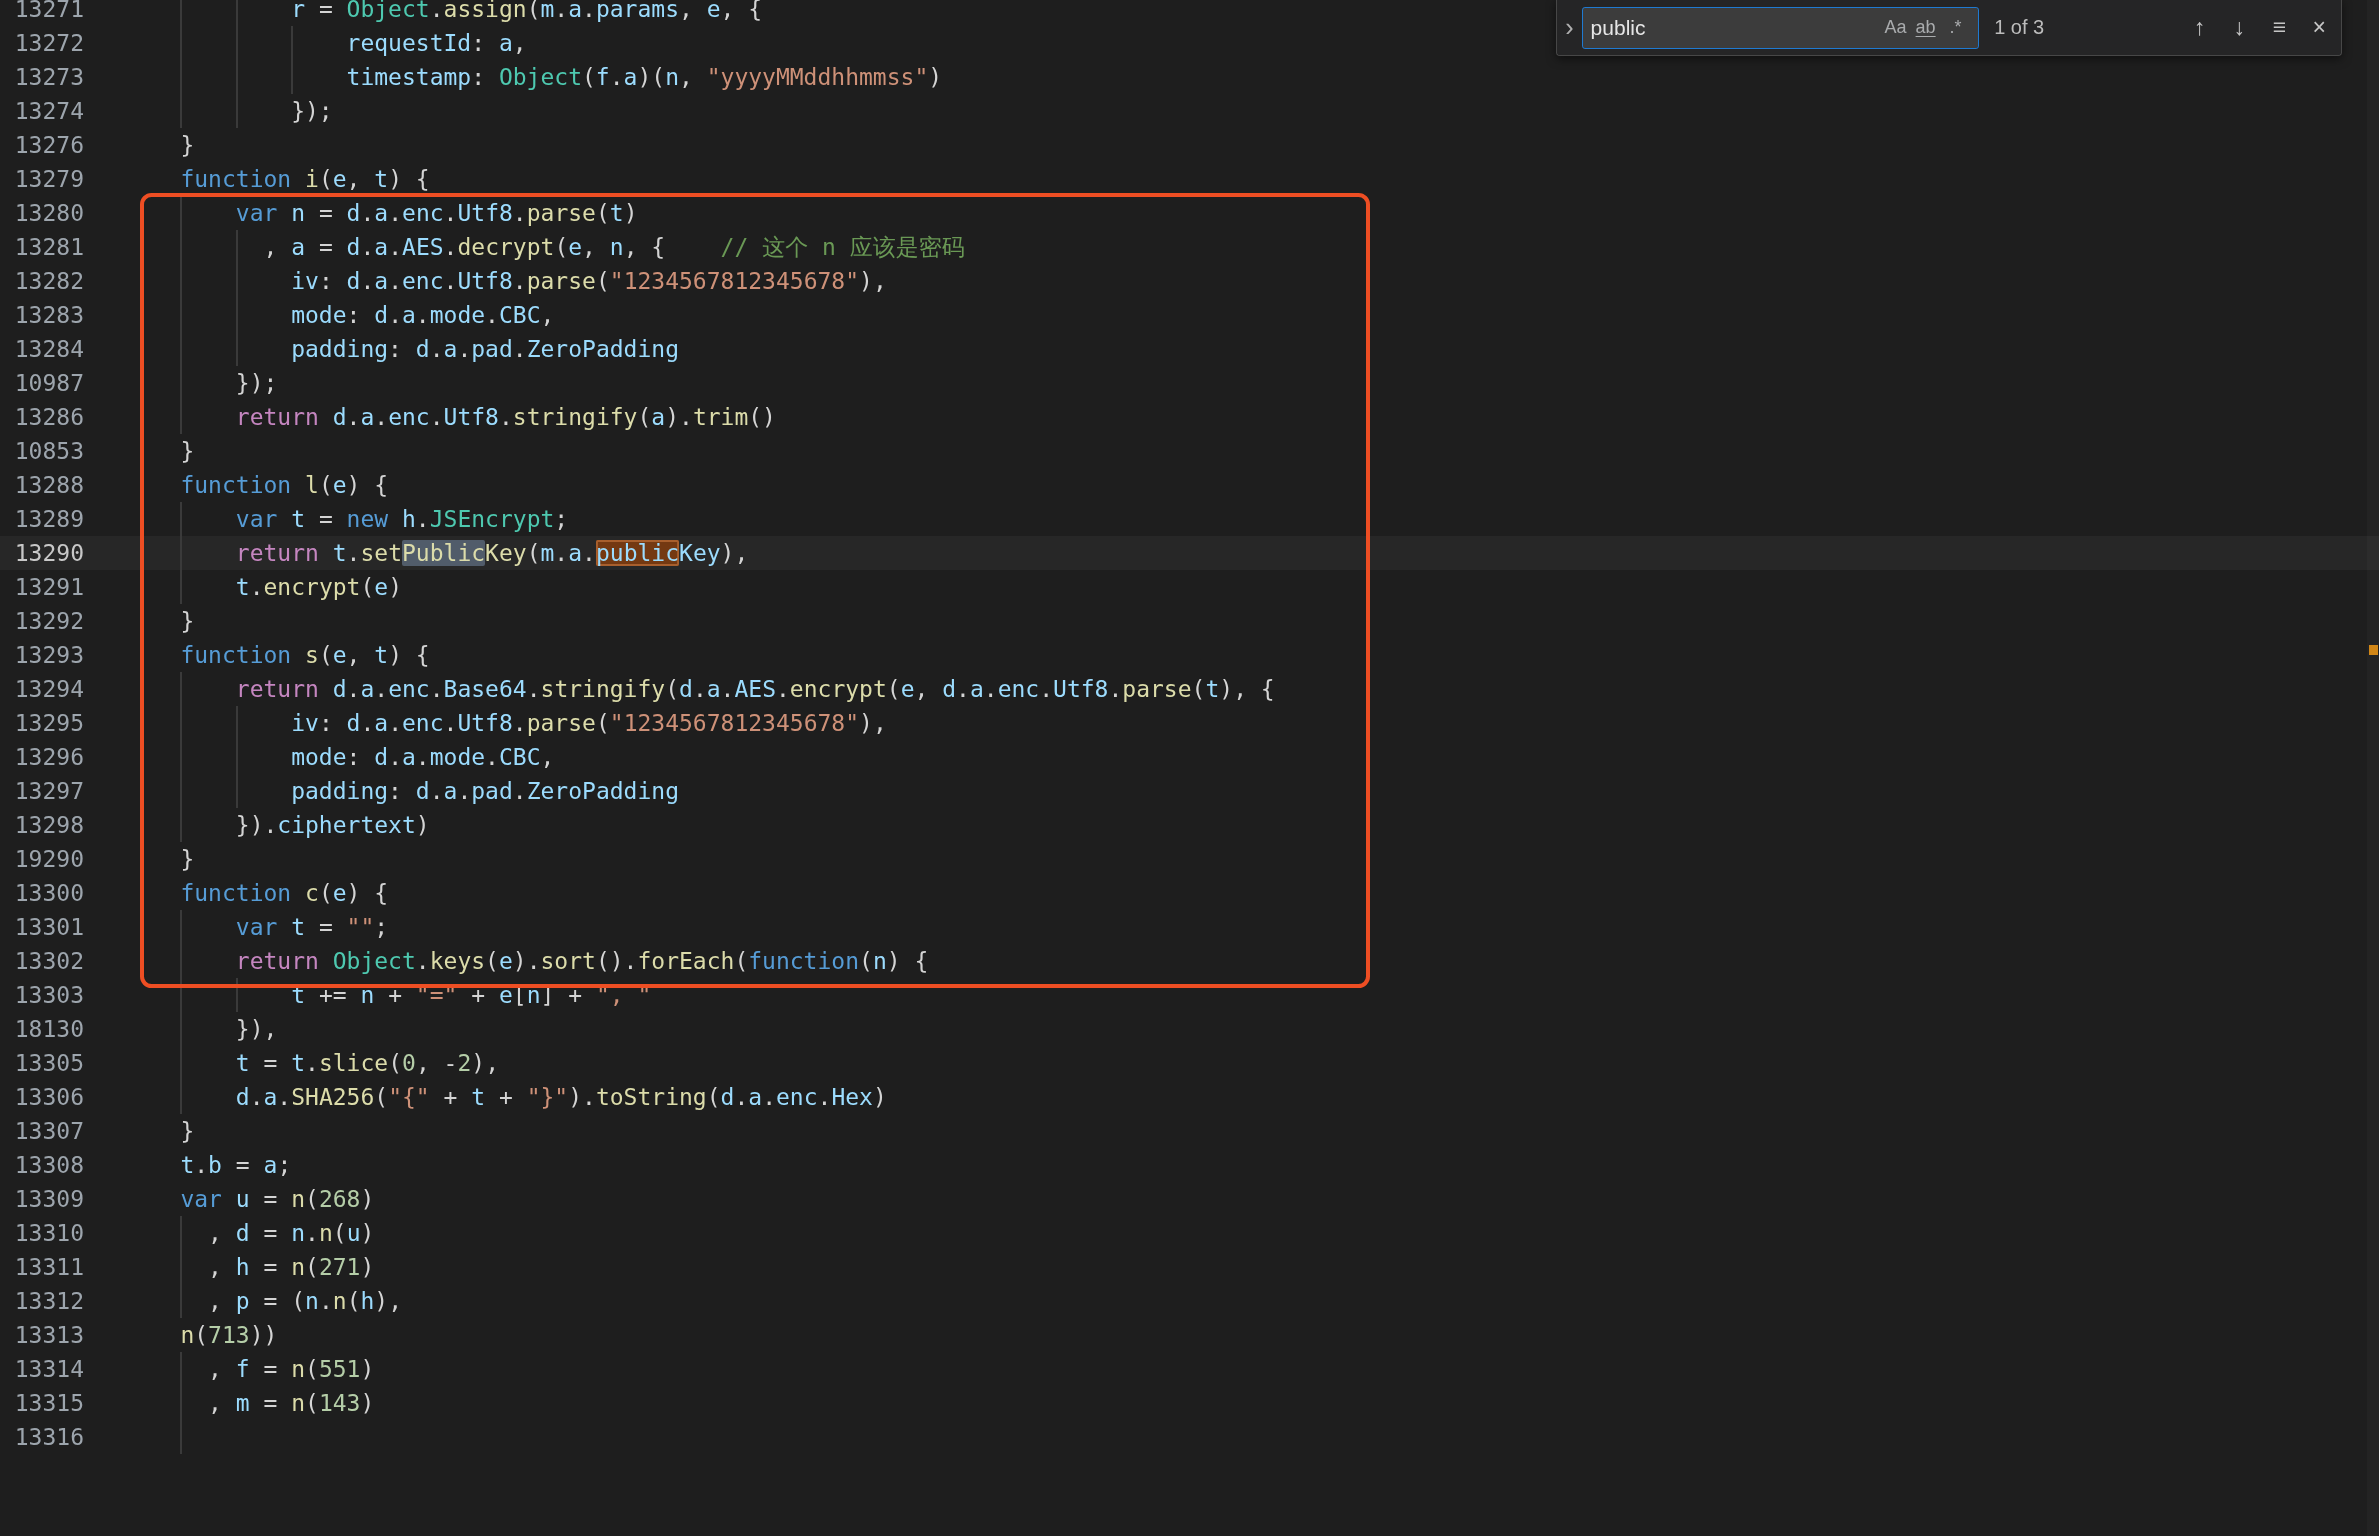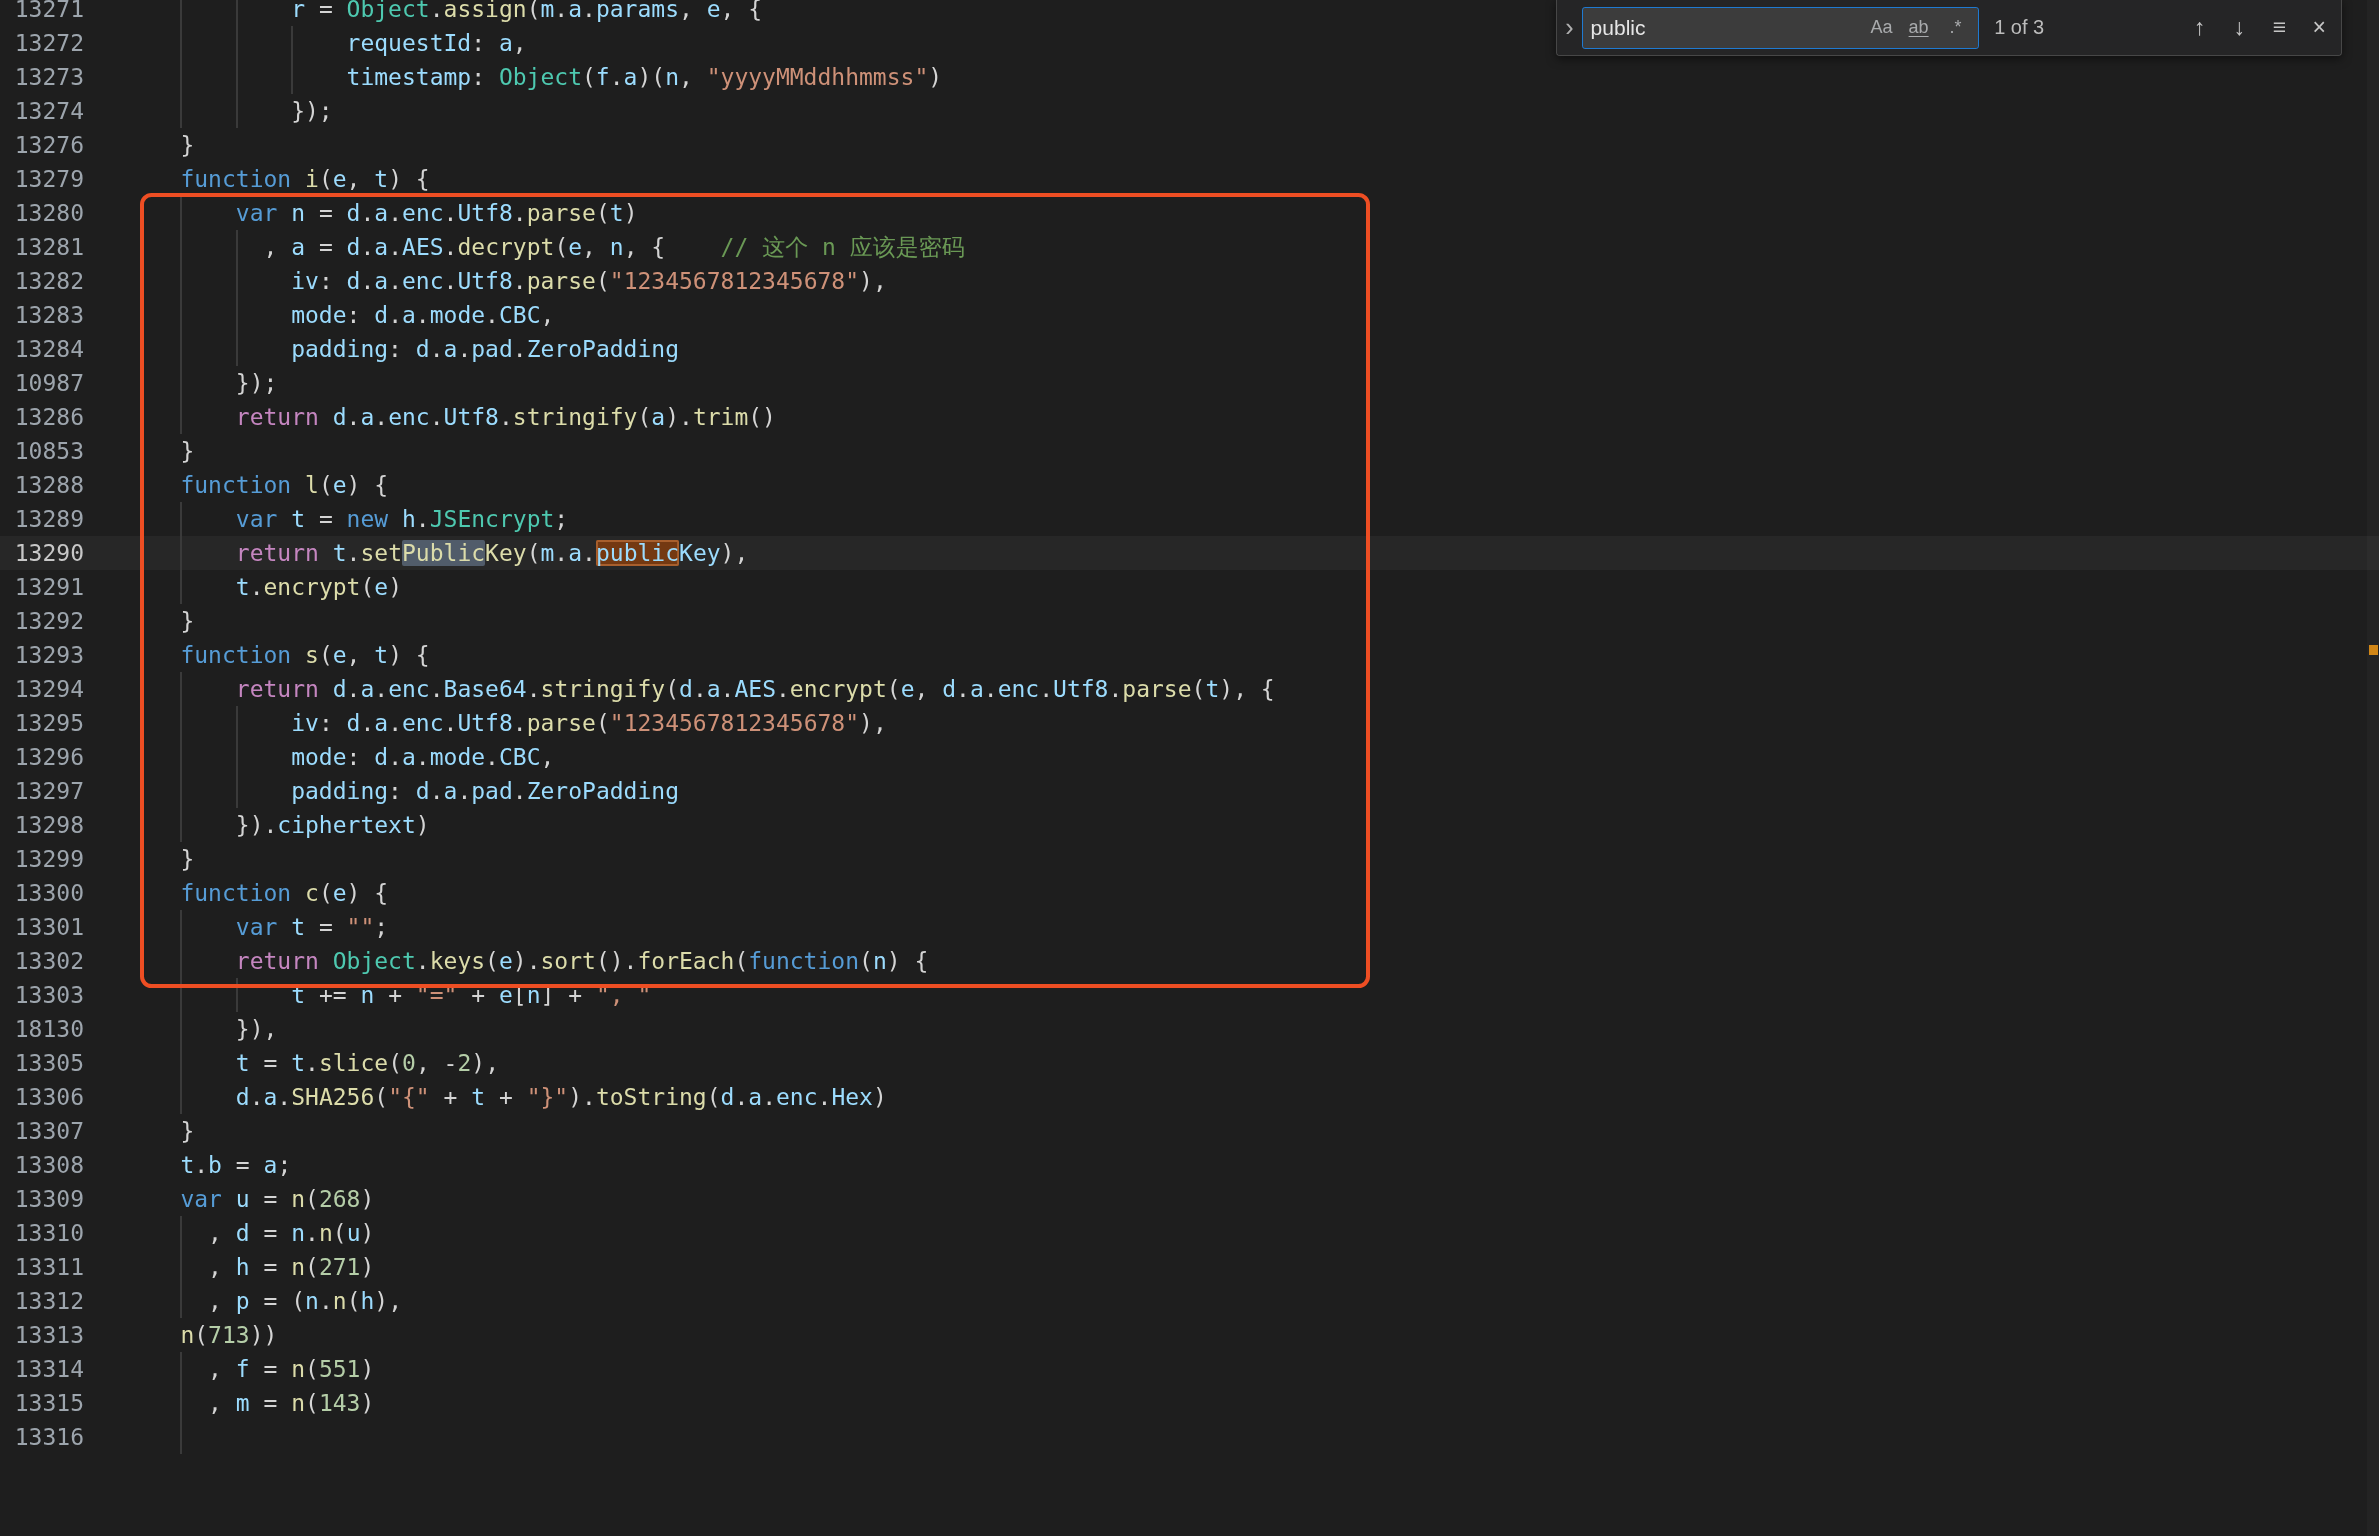--- a/index.html
+++ b/index.html
@@ -14,21 +14,21 @@
   .guide{position:absolute;top:0;bottom:0;width:1.9px;background:#3a3a3a;}
   .match-other{background:#515c6a;border-radius:1.9px;}
   .match-current{background:#743912;box-shadow:inset 0 0 0 1.9px #a85f2d;border-radius:1.9px;}
   
   .annotation{position:absolute;left:140px;top:193px;width:1222px;height:787px;border:4.8px solid #ee4e23;border-radius:11.4px;z-index:3;pointer-events:none;}
   
   .find-widget{position:absolute;top:0;right:38px;height:55px;width:784px;background:#252526;border:1px solid #474747;border-top:none;border-radius:0 0 3.8px 3.8px;display:flex;align-items:center;z-index:5;box-shadow:0 2.9px 9.5px rgba(0,0,0,0.5);font-family:"Liberation Sans",sans-serif;}
   .toggle-replace{width:25px;height:100%;display:flex;align-items:center;justify-content:center;color:#b0b0b0;font-size:25px;cursor:pointer;}
   .find-input{display:flex;align-items:center;height:40px;width:380px;background:#3c3c3c;border:1px solid #1f7ad1;border-radius:2.9px;padding:0 7.6px;}
   .query{color:#e6e6e6;font-size:21px;flex:1;}
-  .in-icon{color:#a9abad;font-size:18px;width:30px;height:30px;display:flex;align-items:center;justify-content:center;border-radius:3.8px;margin-left:7px;cursor:pointer;}
+  .in-icon{color:#a9abad;font-size:18px;width:30px;height:30px;display:flex;align-items:center;justify-content:center;border-radius:3.8px;margin-left:0;cursor:pointer;}
   .in-icon.ww{text-decoration:underline;text-underline-offset:2.9px;}
   .results{color:#bcbcbc;font-size:20px;margin-left:15px;}
   .fw-spacer{flex:1;}
   .fw-btn{width:36px;height:36px;display:flex;align-items:center;justify-content:center;color:#c5c5c5;font-size:23px;border-radius:3.8px;margin-right:3.8px;cursor:pointer;}
   
   .overview-ruler{position:absolute;right:0;top:0;width:13.3px;height:100%;z-index:2;background:rgba(255,255,255,0.025);}
   .overview-match-marker{position:absolute;right:1.9px;top:645px;width:9.5px;height:9.5px;background:#d18616;}
 </style>
 </head>
 <body>
@@ -54,21 +54,21 @@
       <div class="line"><div class="gutter">13289</div><div class="code"><span class="guide" style="left: 4ch;"></span><span style="color: rgb(212, 212, 212);">        </span><span style="color: rgb(86, 156, 214);">var</span><span style="color: rgb(212, 212, 212);"> </span><span style="color: rgb(156, 220, 254);">t</span><span style="color: rgb(212, 212, 212);"> = </span><span style="color: rgb(86, 156, 214);">new</span><span style="color: rgb(212, 212, 212);"> </span><span style="color: rgb(156, 220, 254);">h</span><span style="color: rgb(212, 212, 212);">.</span><span style="color: rgb(78, 201, 176);">JSEncrypt</span><span style="color: rgb(212, 212, 212);">;</span></div></div>
       <div class="line current"><div class="gutter">13290</div><div class="code"><span class="guide" style="left: 4ch;"></span><span style="color: rgb(212, 212, 212);">        </span><span style="color: rgb(197, 134, 192);">return</span><span style="color: rgb(212, 212, 212);"> </span><span style="color: rgb(156, 220, 254);">t</span><span style="color: rgb(212, 212, 212);">.</span><span style="color: rgb(220, 220, 170);">set</span><span class="match-other" style="color: rgb(220, 220, 170);">Public</span><span style="color: rgb(220, 220, 170);">Key</span><span style="color: rgb(212, 212, 212);">(</span><span style="color: rgb(156, 220, 254);">m</span><span style="color: rgb(212, 212, 212);">.</span><span style="color: rgb(156, 220, 254);">a</span><span style="color: rgb(212, 212, 212);">.</span><span class="match-current" style="color: rgb(156, 220, 254);">public</span><span style="color: rgb(156, 220, 254);">Key</span><span style="color: rgb(212, 212, 212);">),</span></div></div>
       <div class="line"><div class="gutter">13291</div><div class="code"><span class="guide" style="left: 4ch;"></span><span style="color: rgb(212, 212, 212);">        </span><span style="color: rgb(156, 220, 254);">t</span><span style="color: rgb(212, 212, 212);">.</span><span style="color: rgb(220, 220, 170);">encrypt</span><span style="color: rgb(212, 212, 212);">(</span><span style="color: rgb(156, 220, 254);">e</span><span style="color: rgb(212, 212, 212);">)</span></div></div>
       <div class="line"><div class="gutter">13292</div><div class="code"><span style="color: rgb(212, 212, 212);">    </span><span style="color: rgb(212, 212, 212);">}</span></div></div>
       <div class="line"><div class="gutter">13293</div><div class="code"><span style="color: rgb(212, 212, 212);">    </span><span style="color: rgb(86, 156, 214);">function</span><span style="color: rgb(212, 212, 212);"> </span><span style="color: rgb(220, 220, 170);">s</span><span style="color: rgb(212, 212, 212);">(</span><span style="color: rgb(156, 220, 254);">e</span><span style="color: rgb(212, 212, 212);">, </span><span style="color: rgb(156, 220, 254);">t</span><span style="color: rgb(212, 212, 212);">) {</span></div></div>
       <div class="line"><div class="gutter">13294</div><div class="code"><span class="guide" style="left: 4ch;"></span><span style="color: rgb(212, 212, 212);">        </span><span style="color: rgb(197, 134, 192);">return</span><span style="color: rgb(212, 212, 212);"> </span><span style="color: rgb(156, 220, 254);">d</span><span style="color: rgb(212, 212, 212);">.</span><span style="color: rgb(156, 220, 254);">a</span><span style="color: rgb(212, 212, 212);">.</span><span style="color: rgb(156, 220, 254);">enc</span><span style="color: rgb(212, 212, 212);">.</span><span style="color: rgb(156, 220, 254);">Base64</span><span style="color: rgb(212, 212, 212);">.</span><span style="color: rgb(220, 220, 170);">stringify</span><span style="color: rgb(212, 212, 212);">(</span><span style="color: rgb(156, 220, 254);">d</span><span style="color: rgb(212, 212, 212);">.</span><span style="color: rgb(156, 220, 254);">a</span><span style="color: rgb(212, 212, 212);">.</span><span style="color: rgb(156, 220, 254);">AES</span><span style="color: rgb(212, 212, 212);">.</span><span style="color: rgb(220, 220, 170);">encrypt</span><span style="color: rgb(212, 212, 212);">(</span><span style="color: rgb(156, 220, 254);">e</span><span style="color: rgb(212, 212, 212);">, </span><span style="color: rgb(156, 220, 254);">d</span><span style="color: rgb(212, 212, 212);">.</span><span style="color: rgb(156, 220, 254);">a</span><span style="color: rgb(212, 212, 212);">.</span><span style="color: rgb(156, 220, 254);">enc</span><span style="color: rgb(212, 212, 212);">.</span><span style="color: rgb(156, 220, 254);">Utf8</span><span style="color: rgb(212, 212, 212);">.</span><span style="color: rgb(220, 220, 170);">parse</span><span style="color: rgb(212, 212, 212);">(</span><span style="color: rgb(156, 220, 254);">t</span><span style="color: rgb(212, 212, 212);">), {</span></div></div>
       <div class="line"><div class="gutter">13295</div><div class="code"><span class="guide" style="left: 4ch;"></span><span class="guide" style="left: 8ch;"></span><span style="color: rgb(212, 212, 212);">            </span><span style="color: rgb(156, 220, 254);">iv</span><span style="color: rgb(212, 212, 212);">: </span><span style="color: rgb(156, 220, 254);">d</span><span style="color: rgb(212, 212, 212);">.</span><span style="color: rgb(156, 220, 254);">a</span><span style="color: rgb(212, 212, 212);">.</span><span style="color: rgb(156, 220, 254);">enc</span><span style="color: rgb(212, 212, 212);">.</span><span style="color: rgb(156, 220, 254);">Utf8</span><span style="color: rgb(212, 212, 212);">.</span><span style="color: rgb(220, 220, 170);">parse</span><span style="color: rgb(212, 212, 212);">(</span><span style="color: rgb(206, 145, 120);">"1234567812345678"</span><span style="color: rgb(212, 212, 212);">),</span></div></div>
       <div class="line"><div class="gutter">13296</div><div class="code"><span class="guide" style="left: 4ch;"></span><span class="guide" style="left: 8ch;"></span><span style="color: rgb(212, 212, 212);">            </span><span style="color: rgb(156, 220, 254);">mode</span><span style="color: rgb(212, 212, 212);">: </span><span style="color: rgb(156, 220, 254);">d</span><span style="color: rgb(212, 212, 212);">.</span><span style="color: rgb(156, 220, 254);">a</span><span style="color: rgb(212, 212, 212);">.</span><span style="color: rgb(156, 220, 254);">mode</span><span style="color: rgb(212, 212, 212);">.</span><span style="color: rgb(156, 220, 254);">CBC</span><span style="color: rgb(212, 212, 212);">,</span></div></div>
       <div class="line"><div class="gutter">13297</div><div class="code"><span class="guide" style="left: 4ch;"></span><span class="guide" style="left: 8ch;"></span><span style="color: rgb(212, 212, 212);">            </span><span style="color: rgb(156, 220, 254);">padding</span><span style="color: rgb(212, 212, 212);">: </span><span style="color: rgb(156, 220, 254);">d</span><span style="color: rgb(212, 212, 212);">.</span><span style="color: rgb(156, 220, 254);">a</span><span style="color: rgb(212, 212, 212);">.</span><span style="color: rgb(156, 220, 254);">pad</span><span style="color: rgb(212, 212, 212);">.</span><span style="color: rgb(156, 220, 254);">ZeroPadding</span></div></div>
       <div class="line"><div class="gutter">13298</div><div class="code"><span class="guide" style="left: 4ch;"></span><span style="color: rgb(212, 212, 212);">        </span><span style="color: rgb(212, 212, 212);">}).</span><span style="color: rgb(156, 220, 254);">ciphertext</span><span style="color: rgb(212, 212, 212);">)</span></div></div>
-      <div class="line"><div class="gutter">13299</div><div class="code"><span style="color: rgb(212, 212, 212);">    </span><span style="color: rgb(212, 212, 212);">}</span></div></div>
+      <div class="line"><div class="gutter">19290</div><div class="code"><span style="color: rgb(212, 212, 212);">    </span><span style="color: rgb(212, 212, 212);">}</span></div></div>
       <div class="line"><div class="gutter">13300</div><div class="code"><span style="color: rgb(212, 212, 212);">    </span><span style="color: rgb(86, 156, 214);">function</span><span style="color: rgb(212, 212, 212);"> </span><span style="color: rgb(220, 220, 170);">c</span><span style="color: rgb(212, 212, 212);">(</span><span style="color: rgb(156, 220, 254);">e</span><span style="color: rgb(212, 212, 212);">) {</span></div></div>
       <div class="line"><div class="gutter">13301</div><div class="code"><span class="guide" style="left: 4ch;"></span><span style="color: rgb(212, 212, 212);">        </span><span style="color: rgb(86, 156, 214);">var</span><span style="color: rgb(212, 212, 212);"> </span><span style="color: rgb(156, 220, 254);">t</span><span style="color: rgb(212, 212, 212);"> = </span><span style="color: rgb(206, 145, 120);">""</span><span style="color: rgb(212, 212, 212);">;</span></div></div>
       <div class="line"><div class="gutter">13302</div><div class="code"><span class="guide" style="left: 4ch;"></span><span style="color: rgb(212, 212, 212);">        </span><span style="color: rgb(197, 134, 192);">return</span><span style="color: rgb(212, 212, 212);"> </span><span style="color: rgb(78, 201, 176);">Object</span><span style="color: rgb(212, 212, 212);">.</span><span style="color: rgb(220, 220, 170);">keys</span><span style="color: rgb(212, 212, 212);">(</span><span style="color: rgb(156, 220, 254);">e</span><span style="color: rgb(212, 212, 212);">).</span><span style="color: rgb(220, 220, 170);">sort</span><span style="color: rgb(212, 212, 212);">().</span><span style="color: rgb(220, 220, 170);">forEach</span><span style="color: rgb(212, 212, 212);">(</span><span style="color: rgb(86, 156, 214);">function</span><span style="color: rgb(212, 212, 212);">(</span><span style="color: rgb(156, 220, 254);">n</span><span style="color: rgb(212, 212, 212);">) {</span></div></div>
       <div class="line"><div class="gutter">13303</div><div class="code"><span class="guide" style="left: 4ch;"></span><span class="guide" style="left: 8ch;"></span><span style="color: rgb(212, 212, 212);">            </span><span style="color: rgb(156, 220, 254);">t</span><span style="color: rgb(212, 212, 212);"> += </span><span style="color: rgb(156, 220, 254);">n</span><span style="color: rgb(212, 212, 212);"> + </span><span style="color: rgb(206, 145, 120);">"="</span><span style="color: rgb(212, 212, 212);"> + </span><span style="color: rgb(156, 220, 254);">e</span><span style="color: rgb(212, 212, 212);">[</span><span style="color: rgb(156, 220, 254);">n</span><span style="color: rgb(212, 212, 212);">] + </span><span style="color: rgb(206, 145, 120);">", "</span></div></div>
       <div class="line"><div class="gutter">18130</div><div class="code"><span class="guide" style="left: 4ch;"></span><span style="color: rgb(212, 212, 212);">        </span><span style="color: rgb(212, 212, 212);">}),</span></div></div>
       <div class="line"><div class="gutter">13305</div><div class="code"><span class="guide" style="left: 4ch;"></span><span style="color: rgb(212, 212, 212);">        </span><span style="color: rgb(156, 220, 254);">t</span><span style="color: rgb(212, 212, 212);"> = </span><span style="color: rgb(156, 220, 254);">t</span><span style="color: rgb(212, 212, 212);">.</span><span style="color: rgb(220, 220, 170);">slice</span><span style="color: rgb(212, 212, 212);">(</span><span style="color: rgb(181, 206, 168);">0</span><span style="color: rgb(212, 212, 212);">, -</span><span style="color: rgb(181, 206, 168);">2</span><span style="color: rgb(212, 212, 212);">),</span></div></div>
       <div class="line"><div class="gutter">13306</div><div class="code"><span class="guide" style="left: 4ch;"></span><span style="color: rgb(212, 212, 212);">        </span><span style="color: rgb(156, 220, 254);">d</span><span style="color: rgb(212, 212, 212);">.</span><span style="color: rgb(156, 220, 254);">a</span><span style="color: rgb(212, 212, 212);">.</span><span style="color: rgb(220, 220, 170);">SHA256</span><span style="color: rgb(212, 212, 212);">(</span><span style="color: rgb(206, 145, 120);">"{"</span><span style="color: rgb(212, 212, 212);"> + </span><span style="color: rgb(156, 220, 254);">t</span><span style="color: rgb(212, 212, 212);"> + </span><span style="color: rgb(206, 145, 120);">"}"</span><span style="color: rgb(212, 212, 212);">).</span><span style="color: rgb(220, 220, 170);">toString</span><span style="color: rgb(212, 212, 212);">(</span><span style="color: rgb(156, 220, 254);">d</span><span style="color: rgb(212, 212, 212);">.</span><span style="color: rgb(156, 220, 254);">a</span><span style="color: rgb(212, 212, 212);">.</span><span style="color: rgb(156, 220, 254);">enc</span><span style="color: rgb(212, 212, 212);">.</span><span style="color: rgb(156, 220, 254);">Hex</span><span style="color: rgb(212, 212, 212);">)</span></div></div>
       <div class="line"><div class="gutter">13307</div><div class="code"><span style="color: rgb(212, 212, 212);">    </span><span style="color: rgb(212, 212, 212);">}</span></div></div>
       <div class="line"><div class="gutter">13308</div><div class="code"><span style="color: rgb(212, 212, 212);">    </span><span style="color: rgb(156, 220, 254);">t</span><span style="color: rgb(212, 212, 212);">.</span><span style="color: rgb(156, 220, 254);">b</span><span style="color: rgb(212, 212, 212);"> = </span><span style="color: rgb(156, 220, 254);">a</span><span style="color: rgb(212, 212, 212);">;</span></div></div>
       <div class="line"><div class="gutter">13309</div><div class="code"><span style="color: rgb(212, 212, 212);">    </span><span style="color: rgb(86, 156, 214);">var</span><span style="color: rgb(212, 212, 212);"> </span><span style="color: rgb(156, 220, 254);">u</span><span style="color: rgb(212, 212, 212);"> = </span><span style="color: rgb(220, 220, 170);">n</span><span style="color: rgb(212, 212, 212);">(</span><span style="color: rgb(181, 206, 168);">268</span><span style="color: rgb(212, 212, 212);">)</span></div></div>

